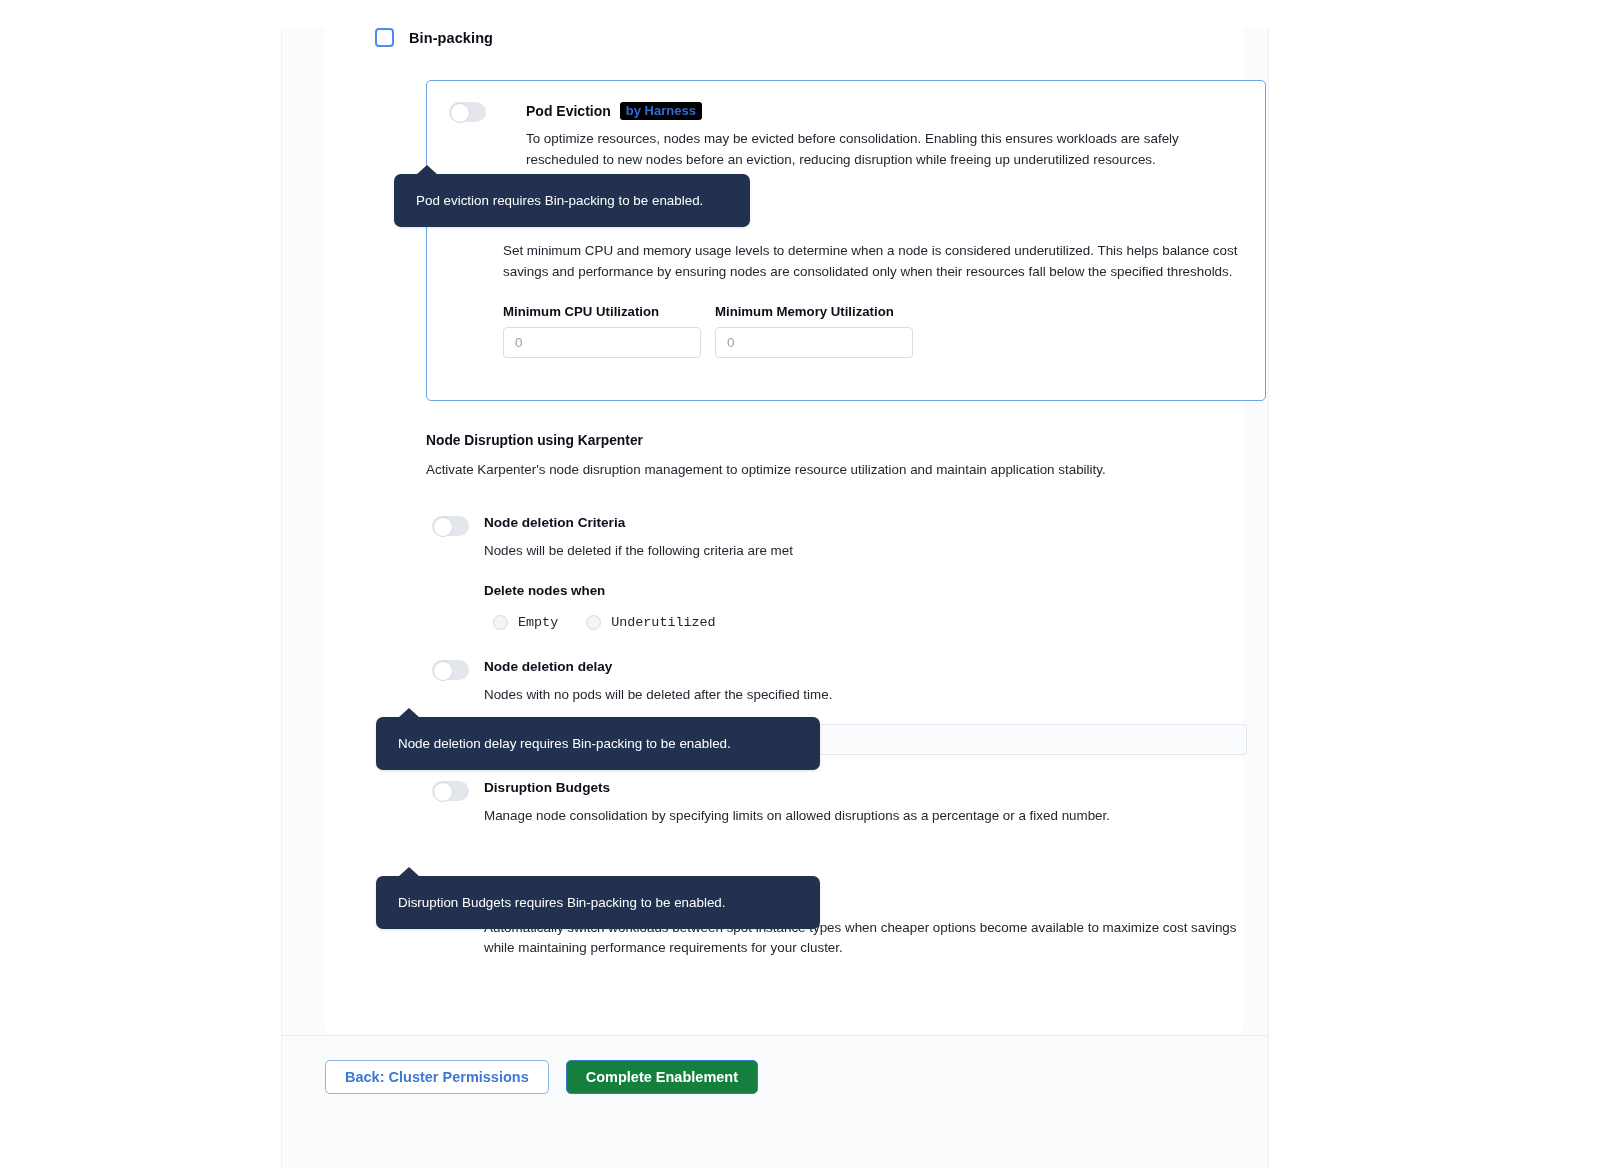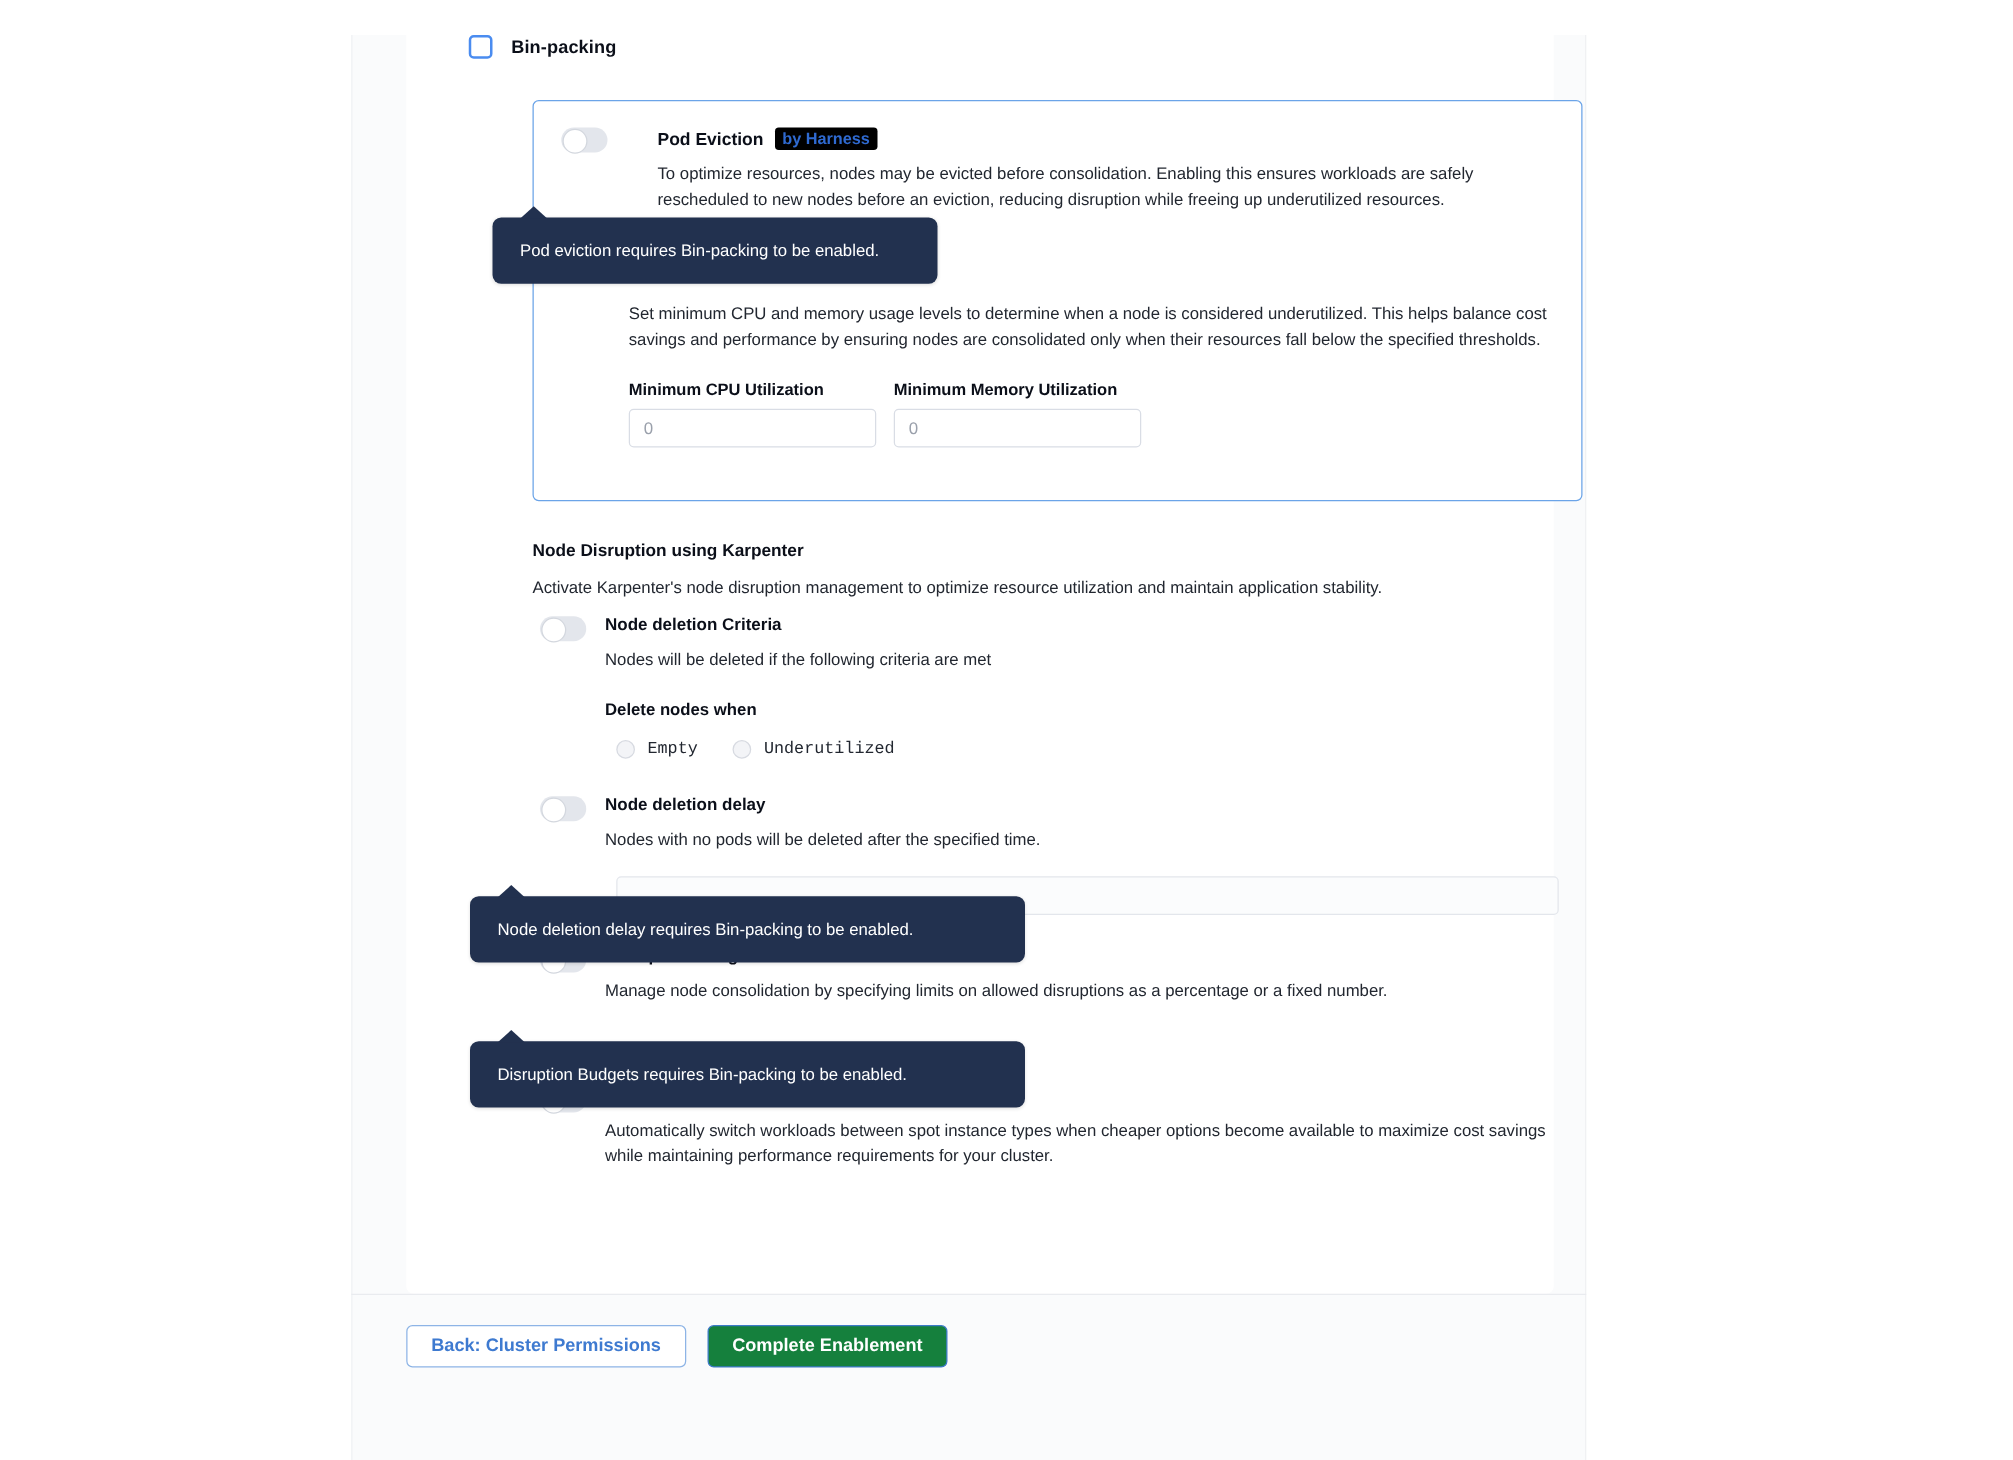--- a/index.html
+++ b/index.html
@@ -337,21 +337,21 @@
     height: 53px;
   }
   #tt-node-delay {
     left: 376px;
     top: 717px;
     width: 444px;
     height: 53px;
   }
   #tt-disruption {
     left: 376px;
-    top: 833px;
+    top: 876px;
     width: 444px;
     height: 53px;
   }
 
   
   .footer-divider {
     position: absolute;
     left: 281px;
     top: 1035px;
     width: 988px;
@@ -434,21 +434,21 @@
               <input class="field-input" type="text" placeholder="0" style="">
             </div>
           </div>
         </div>
       </div>
 
       <div class="section">
         <div class="section-title">Node Disruption using Karpenter</div>
         <div class="section-desc">Activate Karpenter's node disruption management to optimize resource utilization and maintain application stability.</div>
 
-        <div class="opt-block" style="margin-top:13px;justify-content:flex-end;">
+        <div class="opt-block" style="margin-top:36px;justify-content:flex-end;">
           <div class="toggle" style="position:absolute;left:6px;top:2px;"></div>
           <div class="opt-body">
             <div class="opt-title">Node deletion Criteria</div>
             <div class="opt-desc">Nodes will be deleted if the following criteria are met</div>
             <div class="subtitle">Delete nodes when</div>
             <div class="radio-row">
               <div class="radio-item">
                 <span class="radio-dot"></span>
                 <span class="radio-label">Empty</span>
               </div>

